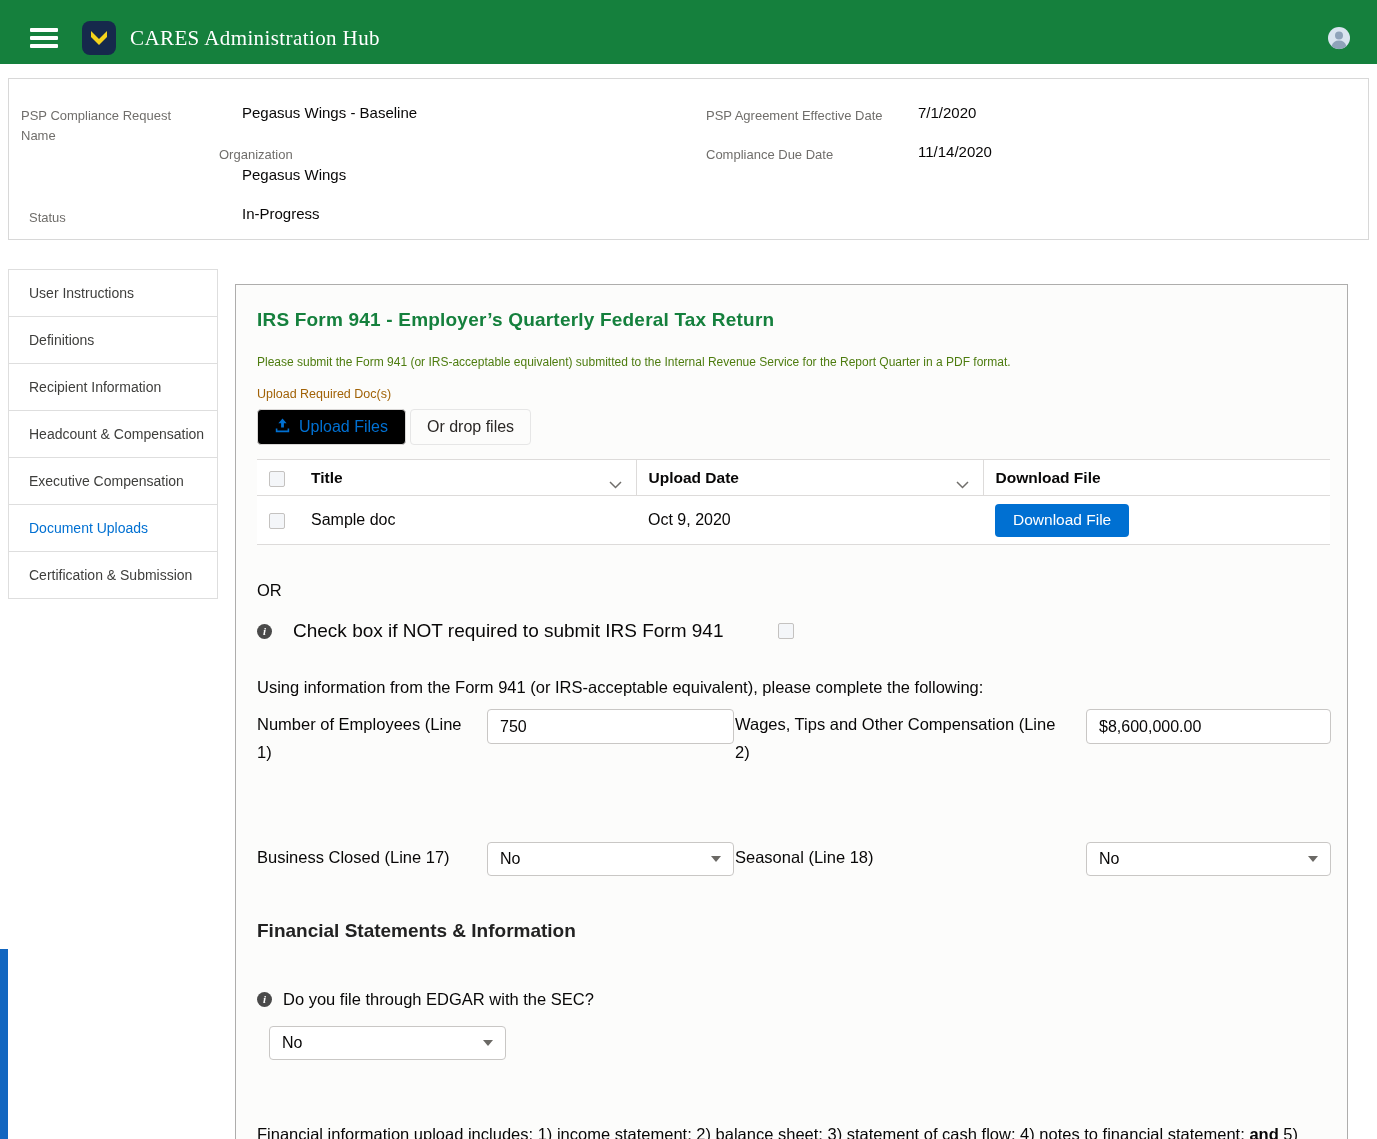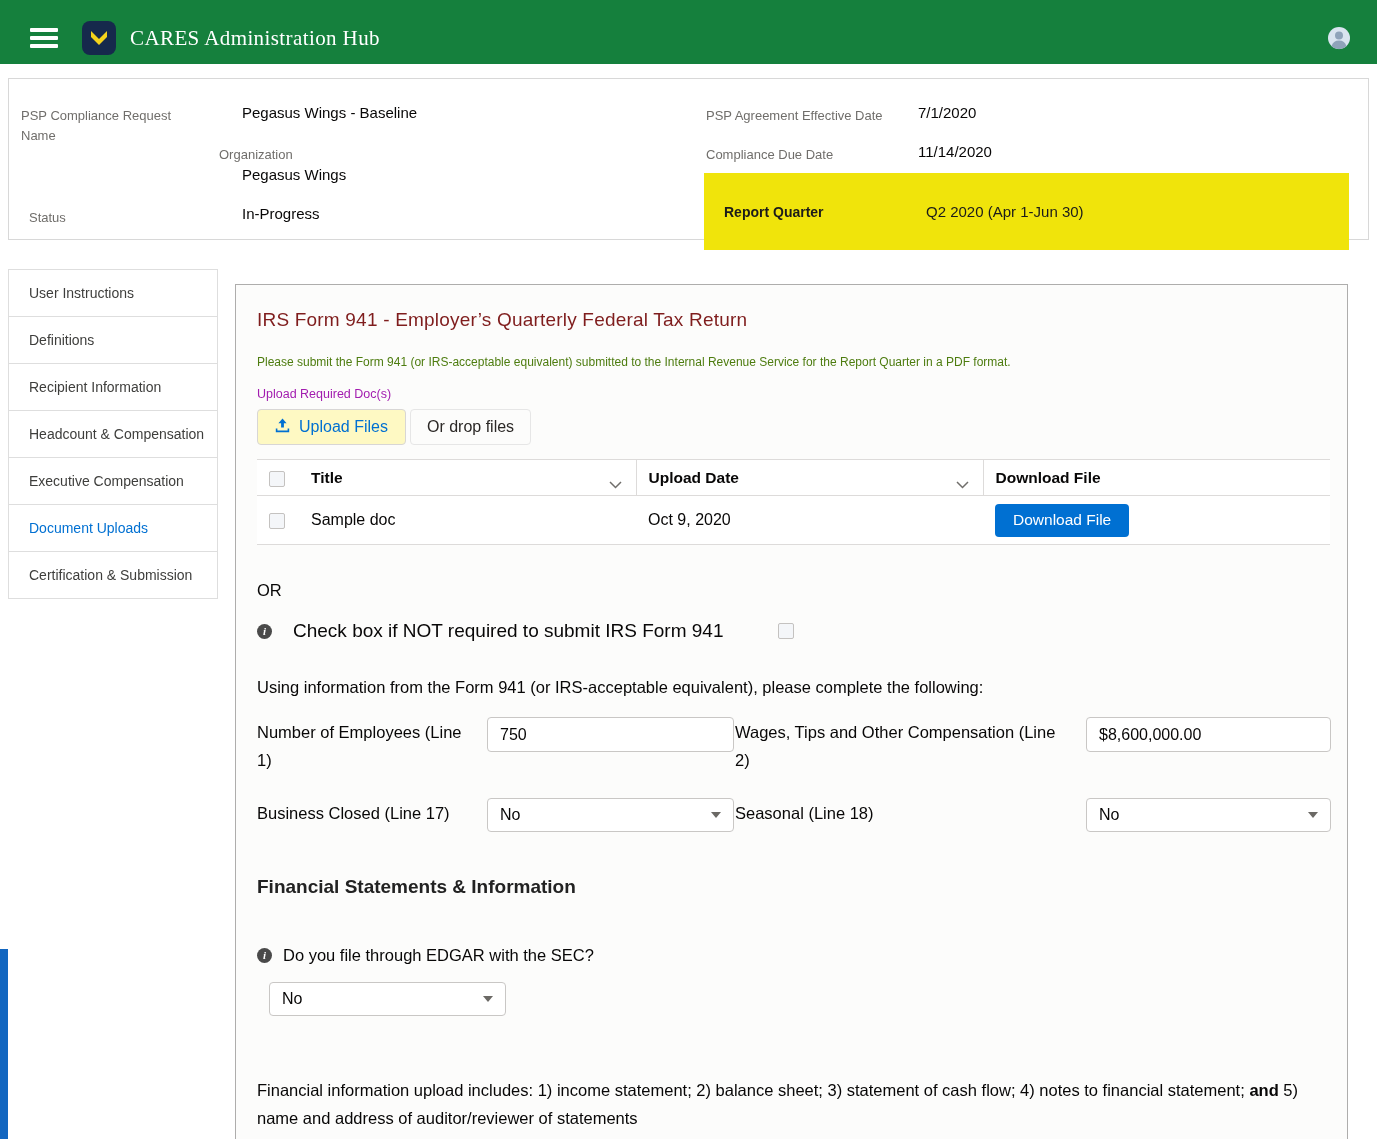--- a/index.html
+++ b/index.html
@@ -24,45 +24,45 @@
   .rq-value { font-size:15px; color:#1b1b1b; }
 
   
   .layout { display:flex; align-items:flex-start; margin:29px 0 0 8px; }
   .sidebar { width:210px; }
   .sidebar-item { height:48px; background:#fff; border:1px solid #dedede; margin-top:-1px; display:flex; align-items:center; padding-left:20px; font-size:14px; color:#3e3e3c; cursor:pointer; }
   .sidebar-item:first-child { margin-top:0; }
   .sidebar-item.active { color:#0070d2; }
 
   .main-panel { margin-left:17px; margin-top:15px; width:1113px; min-height:825px; border:1px solid #aeadac; background:#fcfcfb; padding:24px 17px 30px 21px; }
-  .panel-title { font-size:19px; font-weight:400; color:#7f1d1d; letter-spacing:.2px; }
+  .panel-title { font-size:19px; font-weight:700; color:#15803d; letter-spacing:.2px; }
   .desc { margin-top:21px; font-size:12px; color:#4d7c0f; line-height:1.7; }
-  .upload-label { margin-top:15px; font-size:12.5px; color:#a21caf; }
+  .upload-label { margin-top:15px; font-size:12.5px; color:#a16207; }
   .upload-row { margin-top:8px; display:flex; align-items:center; }
-  .upload-btn { display:inline-flex; align-items:center; gap:9px; height:36px; padding:0 17px; background:#fef9c3; border:1px solid #d8d6d5; border-radius:4px; color:#0070d2; font-size:16px; cursor:pointer; font-family:"Liberation Sans",sans-serif; }
+  .upload-btn { display:inline-flex; align-items:center; gap:9px; height:36px; padding:0 17px; background:#000000; border:1px solid #d8d6d5; border-radius:4px; color:#0070d2; font-size:16px; cursor:pointer; font-family:"Liberation Sans",sans-serif; }
   .drop-box { height:36px; margin-left:4px; padding:0 16px; display:flex; align-items:center; border:1px solid #e6e6e6; border-radius:4px; font-size:16px; color:#2b2826; }
 
   table.doc-table { margin-top:14px; width:100%; border-collapse:collapse; background:#fff; }
   .doc-table th { height:36px; border-top:1px solid #dddbda; border-bottom:1px solid #dddbda; font-size:15.5px; font-weight:700; text-align:left; padding-left:12px; position:relative; cursor:pointer; }
   .doc-table th.sep { border-left:1px solid #dddbda; }
   .doc-table td { height:49px; border-bottom:1px solid #dddbda; font-size:16px; padding-left:12px; }
   .col-check { width:42px; }
   .col-title { width:337px; }
   .col-date  { width:347px; }
   .chev { position:absolute; right:14px; top:15px; }
   .checkbox { display:inline-block; width:16px; height:16px; background:#f4f6f9; border:1px solid #c4c2c0; border-radius:2px; cursor:pointer; vertical-align:middle; }
 
   .or-label { margin-top:36px; font-size:16.5px; }
   .check-row { margin-top:20px; display:flex; align-items:center; }
   .info-icon { flex:none; width:15px; height:15px; border-radius:50%; background:#4a4a4a; color:#fff; font-family:"Liberation Serif",serif; font-style:italic; font-weight:700; font-size:11px; display:inline-flex; align-items:center; justify-content:center; }
   .check-row .q { margin-left:21px; font-size:19px; }
   .check-row .checkbox { margin-left:55px; }
 
   .instructions { margin-top:36px; font-size:16.5px; }
-  .form-grid { margin-top:20px; display:grid; grid-template-columns:230px 247px 352px 245px; row-gap:24px; align-items:start; }
+  .form-grid { margin-top:12px; display:grid; grid-template-columns:230px 247px 352px 245px; row-gap:76px; align-items:start; }
   .form-grid .lbl { font-size:16.5px; line-height:1.65; padding-right:20px; padding-top:2px; }
   .form-grid .lbl.col3 { padding-left:1px; }
   .text-input { width:100%; height:35px; border:1px solid #c9c7c5; border-radius:4px; background:#fff; font-family:"Liberation Sans",sans-serif; font-size:16px; color:#080707; padding:0 12px; }
   .select { width:100%; height:34px; border:1px solid #c9c7c5; border-radius:4px; background:#fff; display:flex; align-items:center; justify-content:space-between; padding:0 12px; font-size:16px; cursor:pointer; }
   .tri { width:0; height:0; border-left:5px solid transparent; border-right:5px solid transparent; border-top:6px solid #6b6965; }
 
   .fin-title { margin-top:44px; font-size:19px; font-weight:700; color:#222; }
   .edgar-row { margin-top:48px; display:flex; align-items:center; }
   .edgar-row .q { margin-left:11px; font-size:16.5px; }
   .edgar-select { margin-top:17px; margin-left:12px; width:237px; }
@@ -107,24 +107,20 @@
 
     <div class="f-label" style="left:20px; top:129px;">Status</div>
     <div class="f-value" style="left:233px; top:126px;">In-Progress</div>
 
     <div class="f-label" style="left:697px; top:27px;">PSP Agreement Effective Date</div>
     <div class="f-value" style="left:909px; top:25px;">7/1/2020</div>
 
     <div class="f-label" style="left:697px; top:66px;">Compliance Due Date</div>
     <div class="f-value" style="left:909px; top:64px;">11/14/2020</div>
 
-    <div class="report-quarter">
-      <div class="rq-label">Report Quarter</div>
-      <div class="rq-value">Q2 2020 (Apr 1-Jun 30)</div>
-    </div>
   </div>
 
   <div class="layout">
 
     <div class="sidebar">
       <div class="sidebar-item">User Instructions</div>
       <div class="sidebar-item">Definitions</div>
       <div class="sidebar-item">Recipient Information</div>
       <div class="sidebar-item">Headcount &amp; Compensation</div>
       <div class="sidebar-item">Executive Compensation</div>

